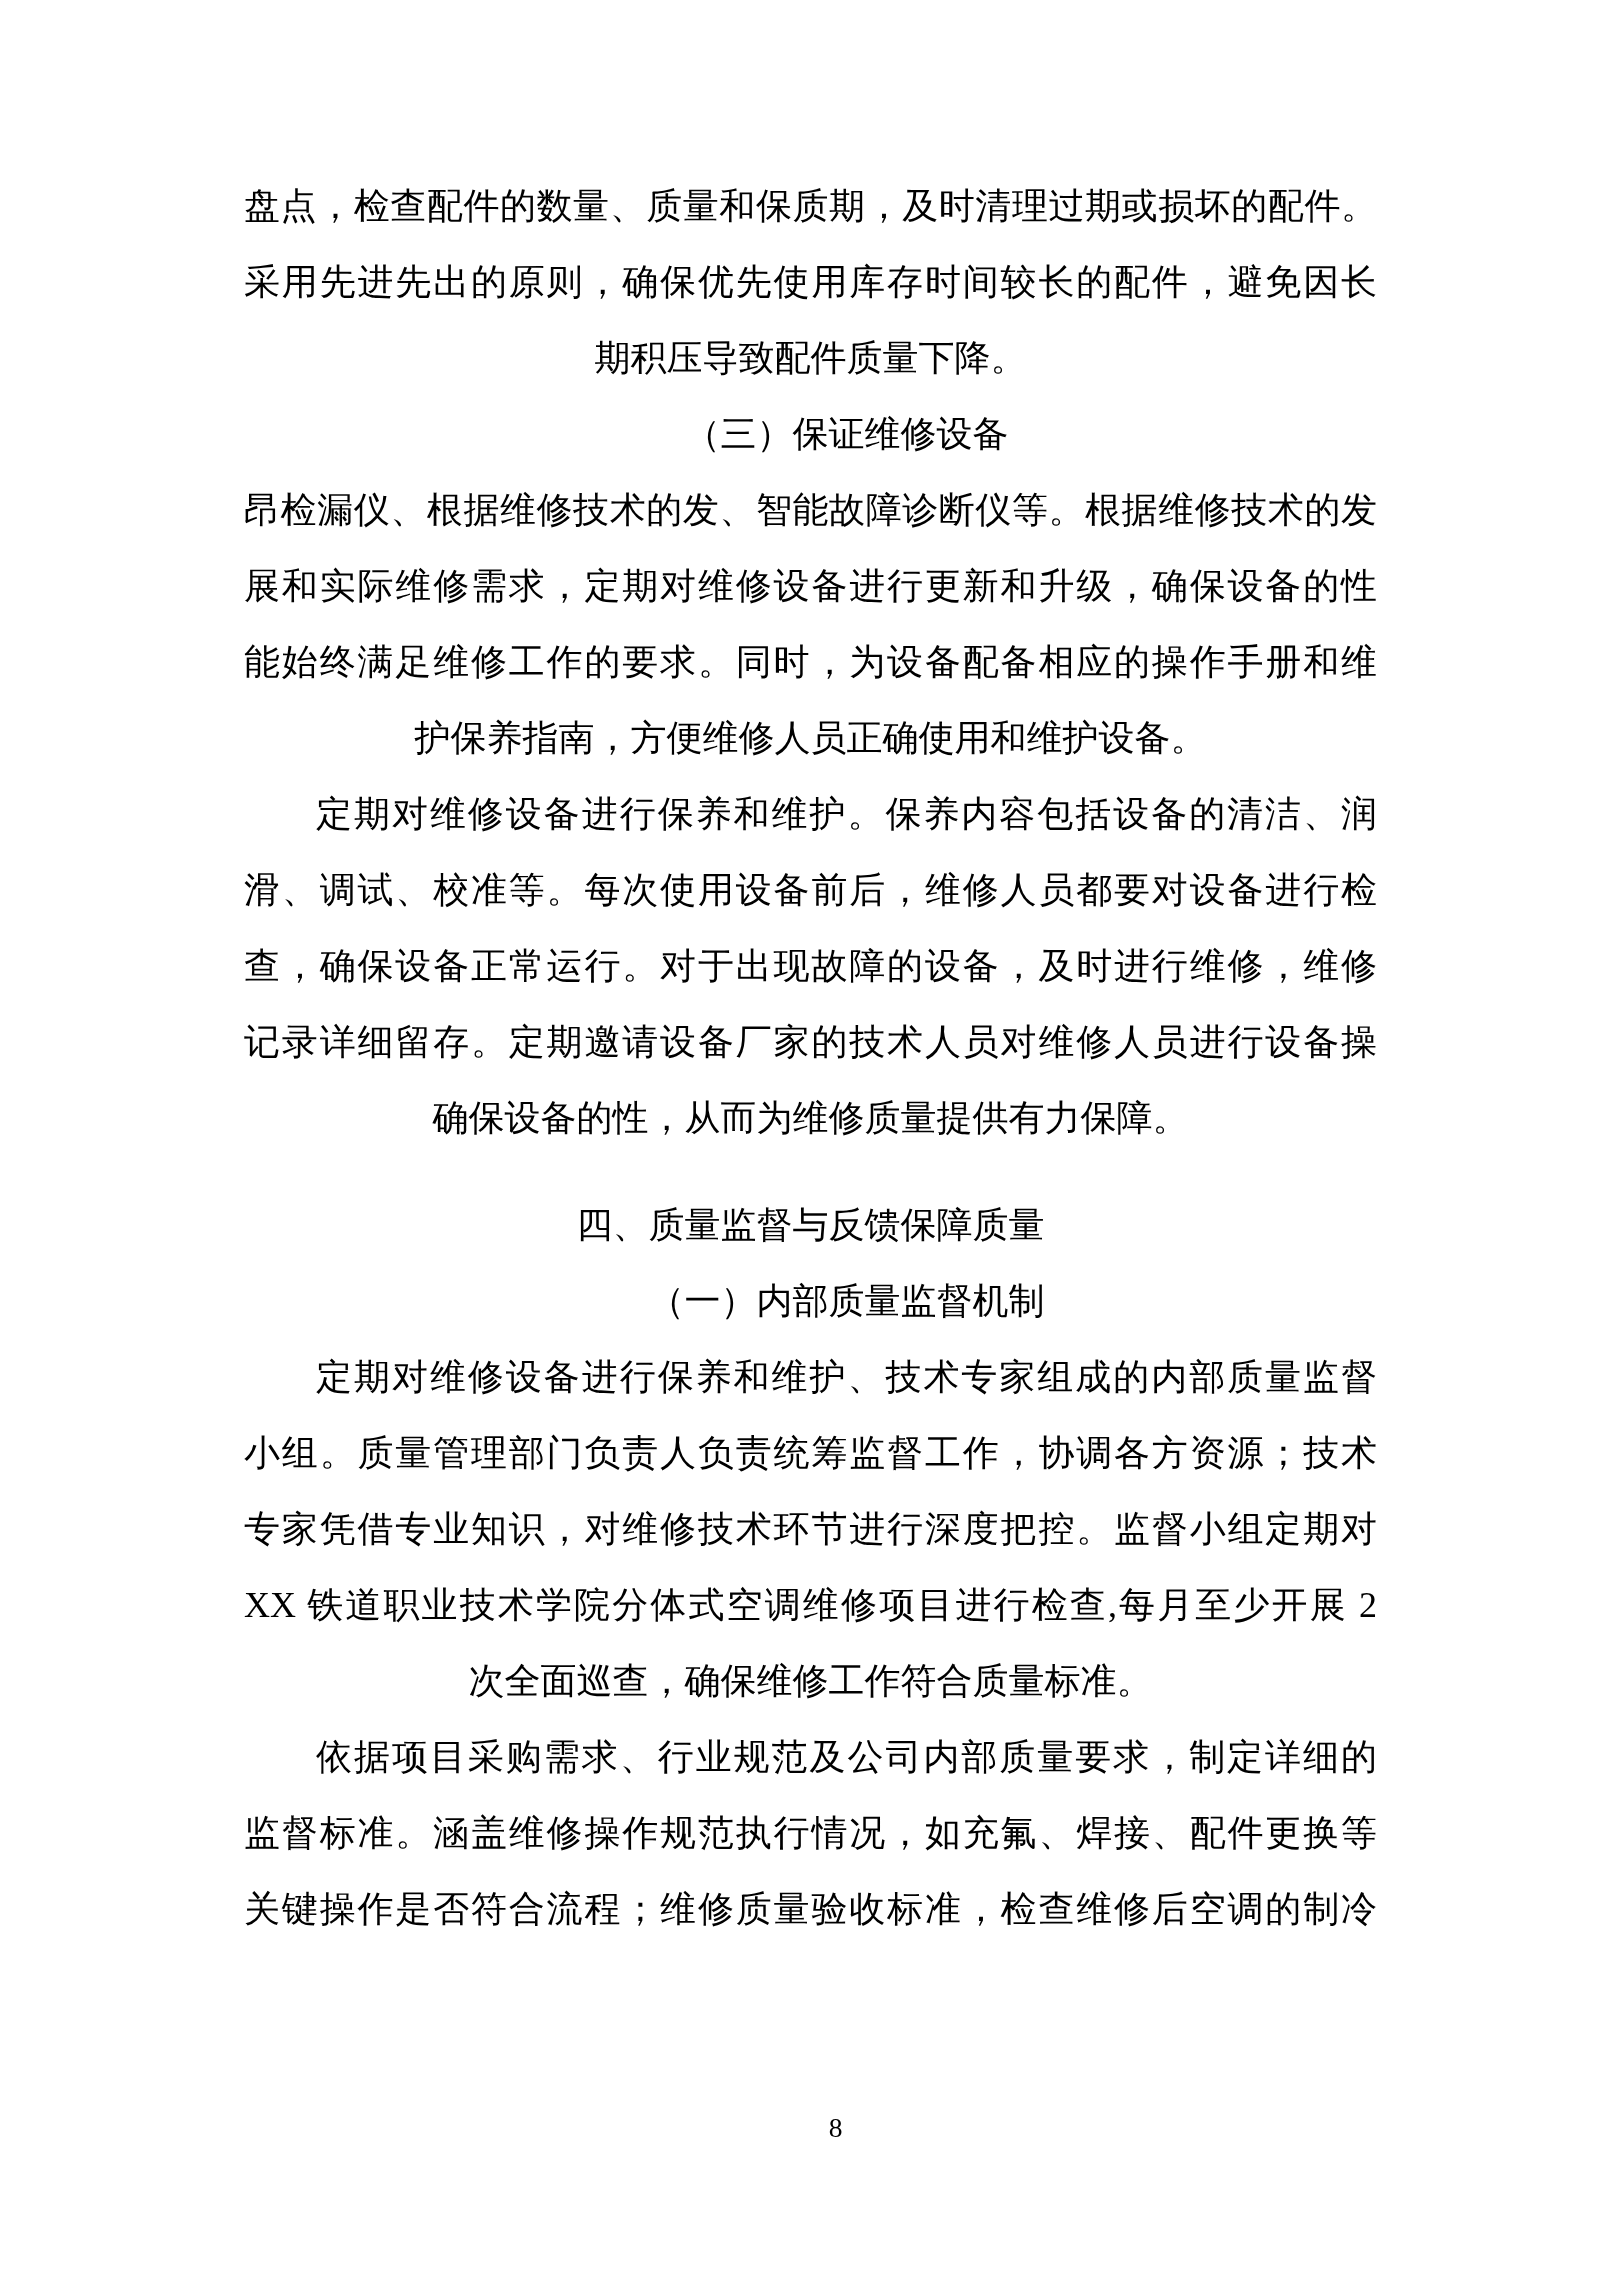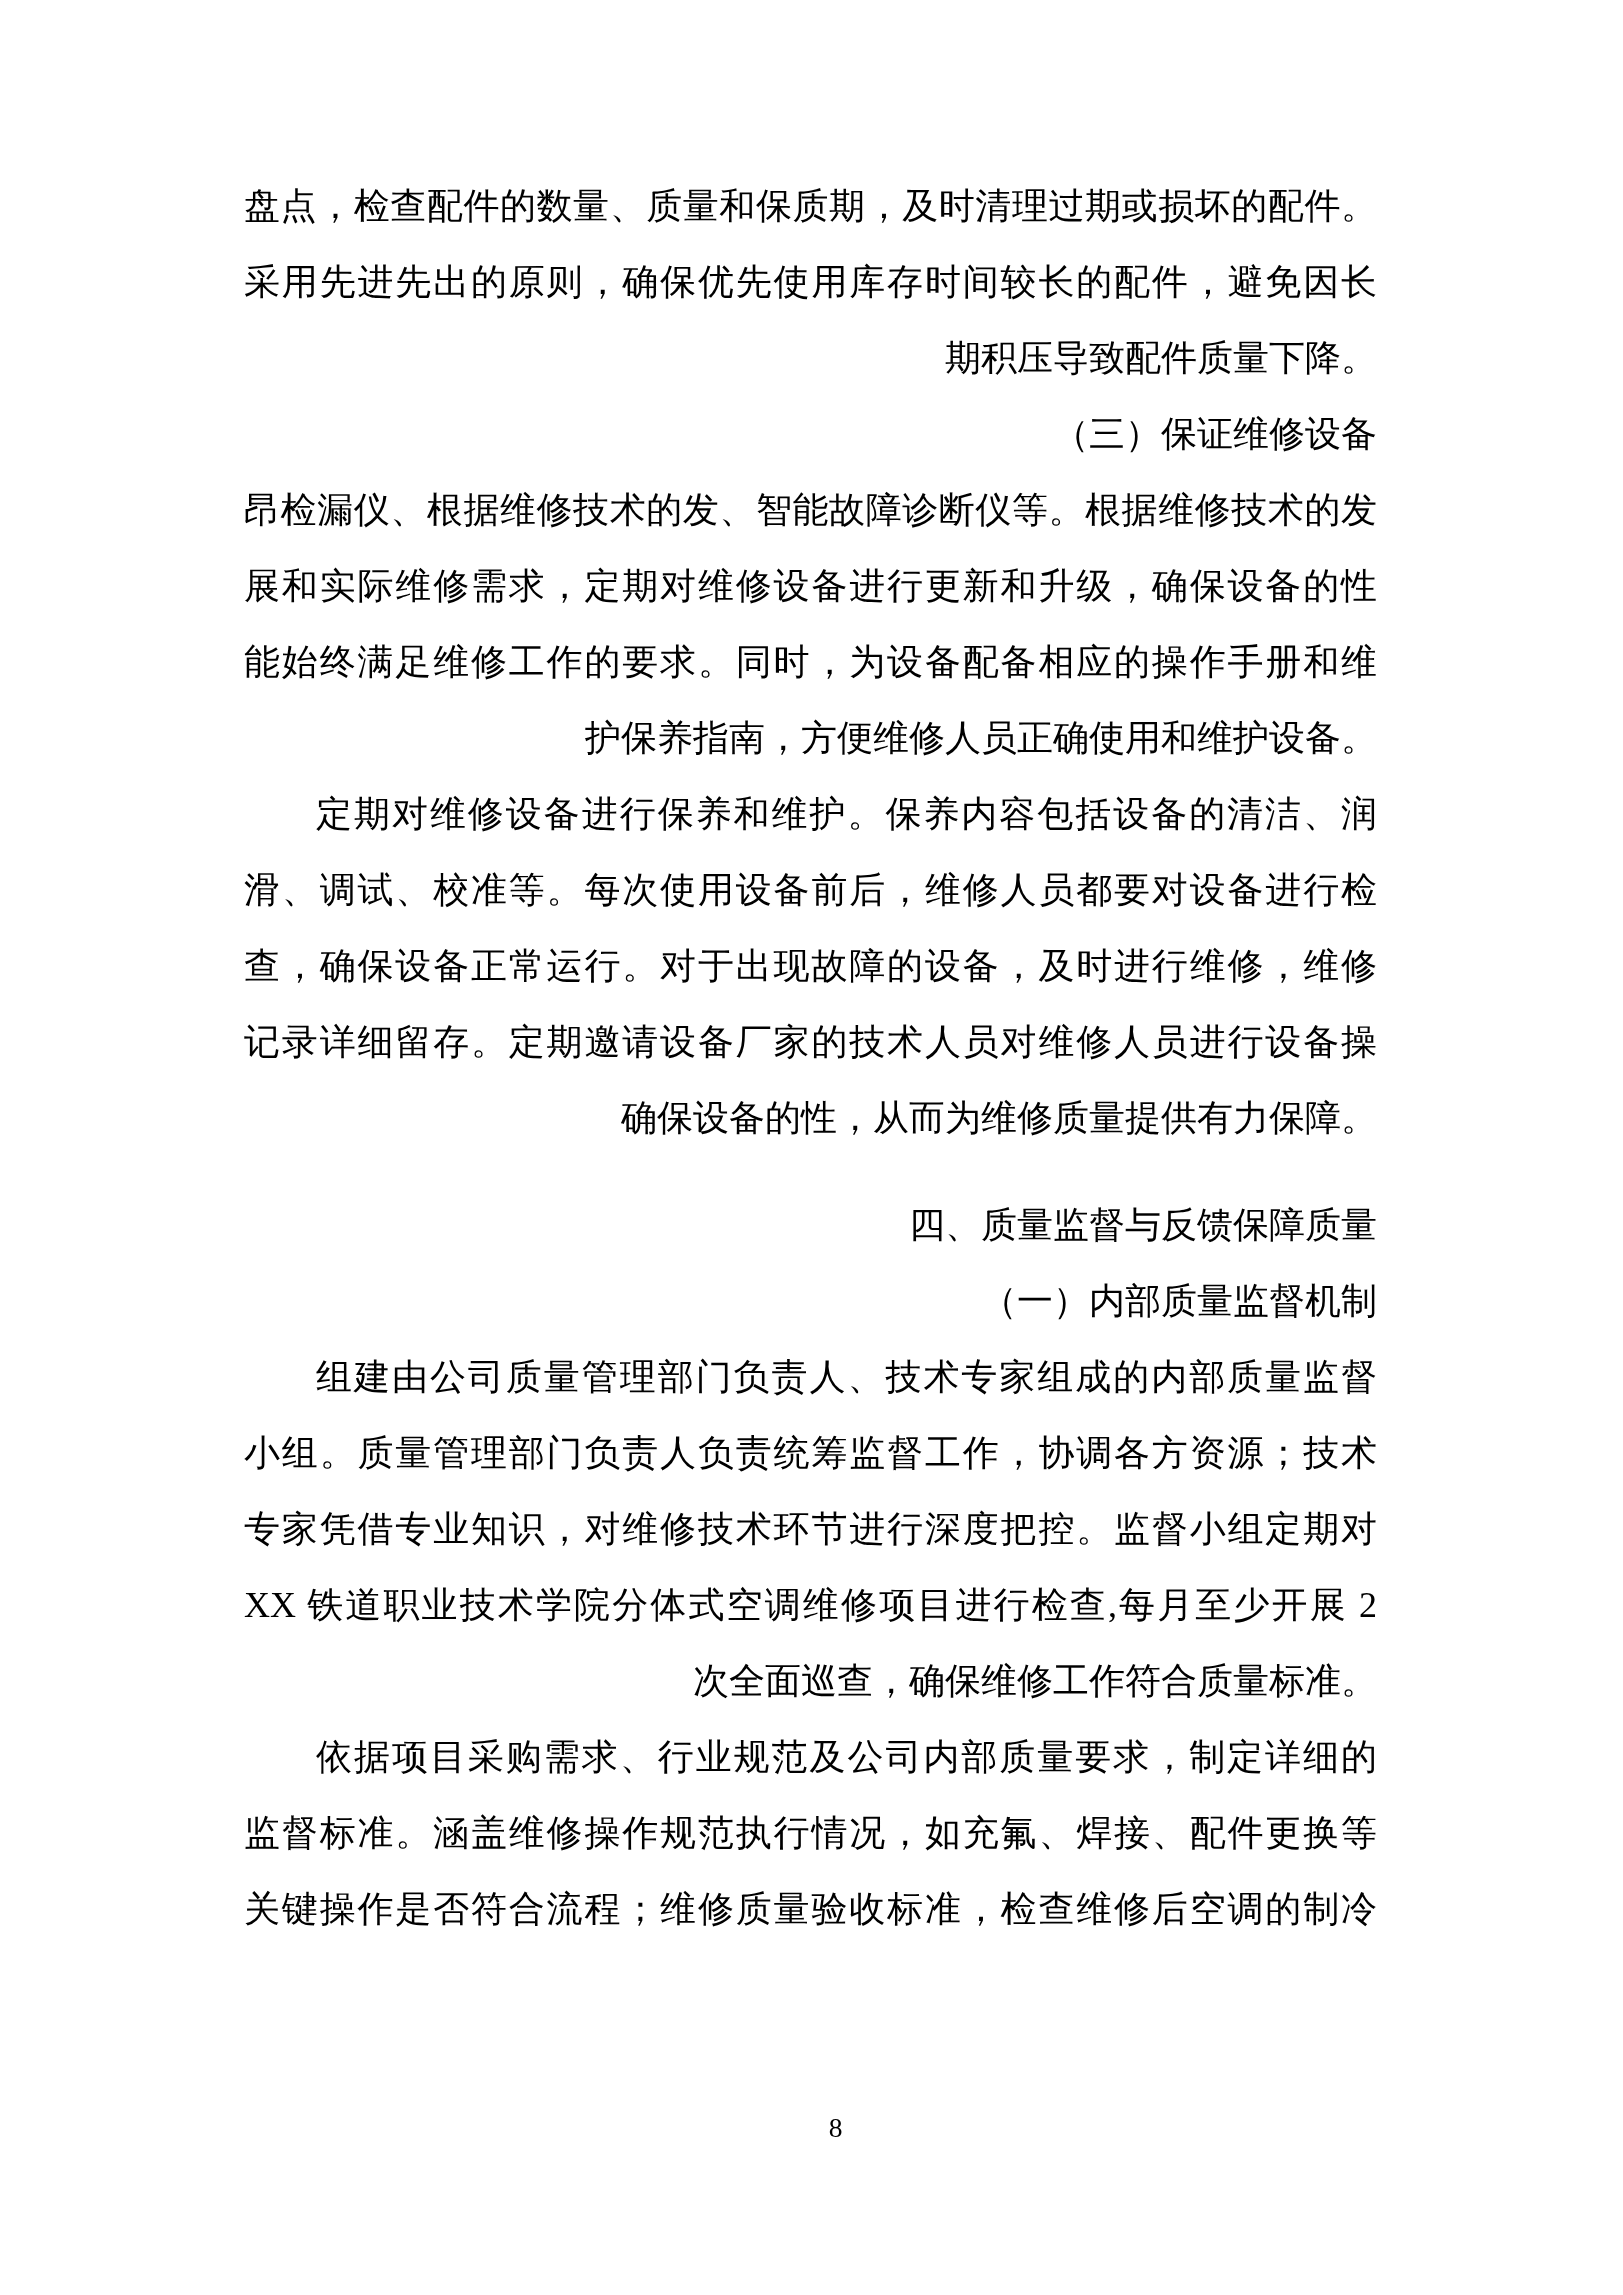--- a/index.html
+++ b/index.html
@@ -24,21 +24,21 @@
     font-size: 36px;
     letter-spacing: 0;
     white-space: normal;
   }
   
   .j {
     text-align: justify;
     text-align-last: justify;
   }
   
-  .l { text-align: right; }
+  .l { text-align: center; }
   
   .ind { padding-left: 72px; }
   
   .sp { height: 31px; }
   .footer {
     position: absolute;
     top: 2112px;
     left: 0;
     width: 1623px;
     text-align: center;
@@ -61,21 +61,21 @@
     <div class="ln j">能始终满足维修工作的要求。同时，为设备配备相应的操作手册和维</div>
     <div class="ln l">护保养指南，方便维修人员正确使用和维护设备。</div>
     <div class="ln j ind">定期对维修设备进行保养和维护。保养内容包括设备的清洁、润</div>
     <div class="ln j">滑、调试、校准等。每次使用设备前后，维修人员都要对设备进行检</div>
     <div class="ln j">查，确保设备正常运行。对于出现故障的设备，及时进行维修，维修</div>
     <div class="ln j">记录详细留存。定期邀请设备厂家的技术人员对维修人员进行设备操</div>
     <div class="ln l">确保设备的性，从而为维修质量提供有力保障。</div>
     <div class="sp"></div>
     <div class="ln l">四、质量监督与反馈保障质量</div>
     <div class="ln l ind">（一）内部质量监督机制</div>
-    <div class="ln j ind">组建由公司质量管理部门负责人、技术专家组成的内部质量监督</div>
+    <div class="ln j ind">定期对维修设备进行保养和维护、技术专家组成的内部质量监督</div>
     <div class="ln j">小组。质量管理部门负责人负责统筹监督工作，协调各方资源；技术</div>
     <div class="ln j">专家凭借专业知识，对维修技术环节进行深度把控。监督小组定期对</div>
     <div class="ln j">XX 铁道职业技术学院分体式空调维修项目进行检查,每月至少开展 2</div>
     <div class="ln l">次全面巡查，确保维修工作符合质量标准。</div>
     <div class="ln j ind">依据项目采购需求、行业规范及公司内部质量要求，制定详细的</div>
     <div class="ln j">监督标准。涵盖维修操作规范执行情况，如充氟、焊接、配件更换等</div>
     <div class="ln j">关键操作是否符合流程；维修质量验收标准，检查维修后空调的制冷</div>
   </div>
   <div class="footer">8</div>
 </div>

